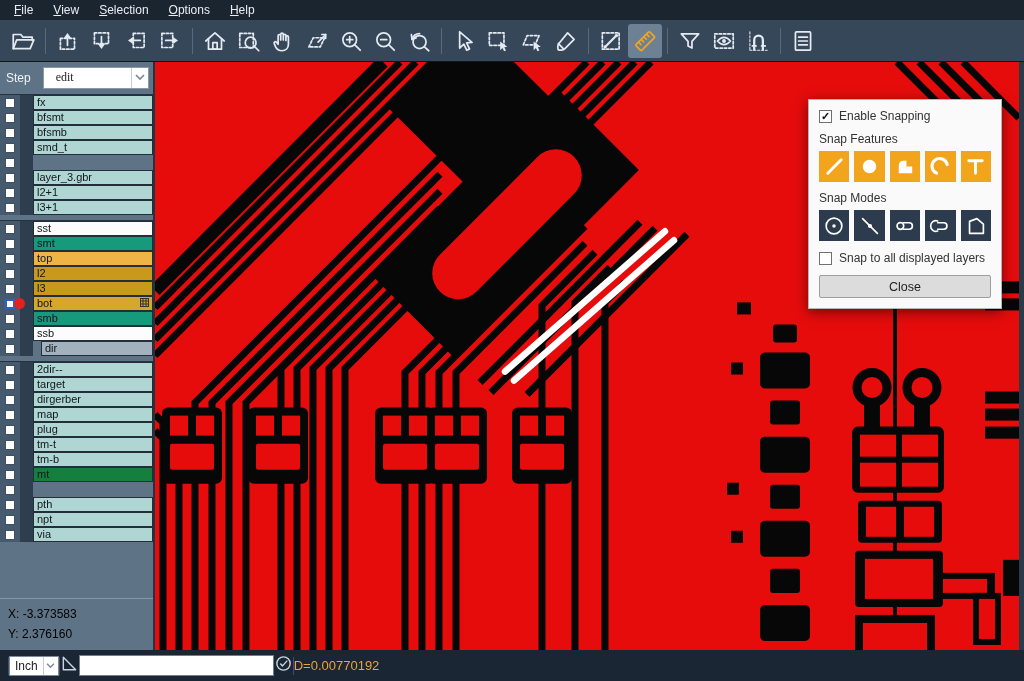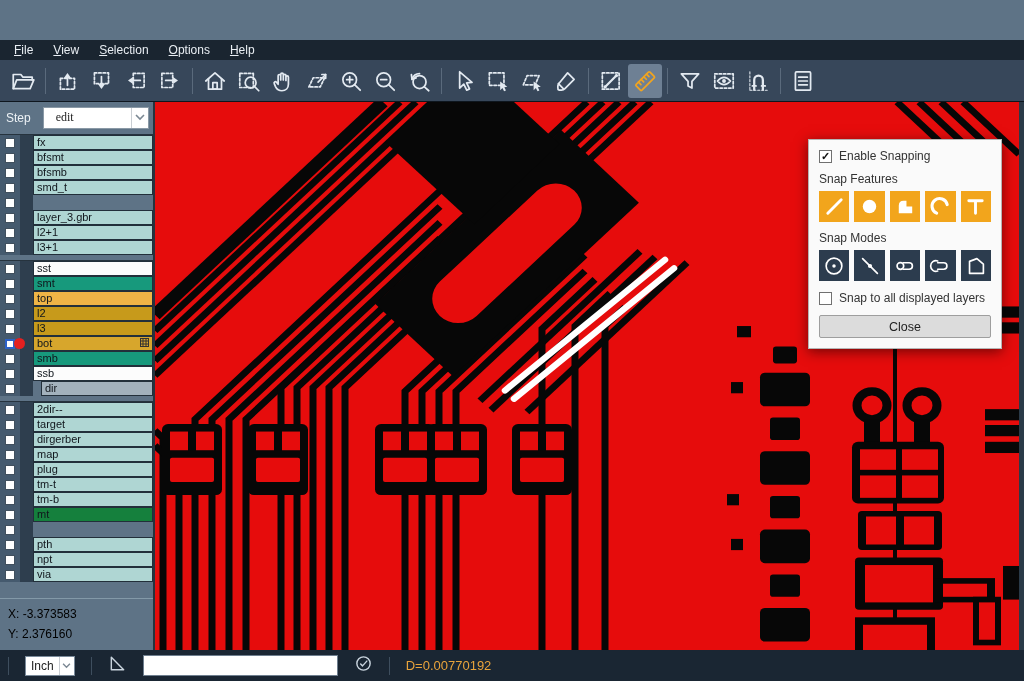--- a/index.html
+++ b/index.html
@@ -1,20 +1,20 @@
 <!DOCTYPE html>
 <html><head>
 <meta charset="utf-8">
 <style>
   html,body{margin:0;padding:0;background:#222;}
   *{box-sizing:border-box;font-family:"Liberation Sans",sans-serif;}
   #app{position:relative;width:1024px;height:681px;background:#5E7386;overflow:hidden;
        display:flex;flex-direction:column;}
   
-  #menubar{height:20px;background:#1A2530;display:flex;align-items:center;padding-left:4px;flex:0 0 auto;margin-top:40px;}
+  #menubar{height:20px;background:#1A2530;display:flex;align-items:center;padding-left:4px;flex:0 0 auto;}
   .menu-item{color:#E9EEF3;font-size:12px;padding:0 10px;line-height:20px;cursor:default;}
   .menu-item .hk{text-decoration:underline;}
   
   #toolbar{height:42px;background:#37475A;border-bottom:1px solid #0E161E;display:flex;
            align-items:center;padding:0 6px;flex:0 0 auto;}
   .tbtn{width:34px;height:34px;display:flex;align-items:center;justify-content:center;border-radius:3px;}
   .tbtn svg{stroke:#E3EAF1;fill:none;stroke-width:1.6;stroke-linecap:round;stroke-linejoin:round;}
   .tbtn svg .fil{fill:#E3EAF1;stroke:none;}
   .tbtn.active{background:#6E8094;}
   .tbtn.active svg{stroke:#F1A41F;}
@@ -62,21 +62,21 @@
         justify-content:center;font-size:11px;font-weight:bold;color:#111;line-height:11px;flex:0 0 auto;}
   .dsec{margin:9px 0 5px 0;color:#333;}
   .btnrow{display:flex;gap:5px;}
   .fbtn{width:31px;height:31px;background:#F2A51C;display:flex;align-items:center;justify-content:center;}
   .mbtn{width:31px;height:31px;background:#2C3C4E;display:flex;align-items:center;justify-content:center;}
   .fbtn svg,.mbtn svg{stroke:#fff;fill:none;stroke-width:1.8;stroke-linecap:round;stroke-linejoin:round;}
   .fbtn svg .fil,.mbtn svg .fil{fill:#fff;stroke:none;}
   #closebtn{margin-top:10px;width:100%;height:23px;background:#DCDCDC;border:1px solid #9E9E9E;
             border-radius:2px;font-size:12.5px;color:#222;display:flex;align-items:center;justify-content:center;}
   
-  #statusbar{height:31px;background:#1A2633;display:flex;align-items:center;padding:0 8px;gap:16px;flex:0 0 auto;}
+  #statusbar{height:31px;background:#1A2633;display:flex;align-items:center;padding:0 8px;gap:0;flex:0 0 auto;}
   .ssep{width:1px;height:18px;background:#3E4E5E;}
   #unitbox{height:20px;background:#fff;border:1px solid #7A8A9A;display:flex;align-items:center;}
   #unitbox .uval{font-size:12px;color:#222;padding:0 5px;}
   #unitbox .uchev{width:15px;height:100%;border-left:1px solid #C9CED3;display:flex;align-items:center;justify-content:center;}
   #cmdinput{width:195px;height:21px;border:1px solid #6E7E8E;background:#fff;font-size:12px;padding:0 4px;}
   #dist{font-size:13px;color:#E9A43C;}
   .sicon svg{stroke:#C9D4DE;fill:none;stroke-width:1.5;stroke-linecap:round;stroke-linejoin:round;}
 </style>
 </head>
 <body>

